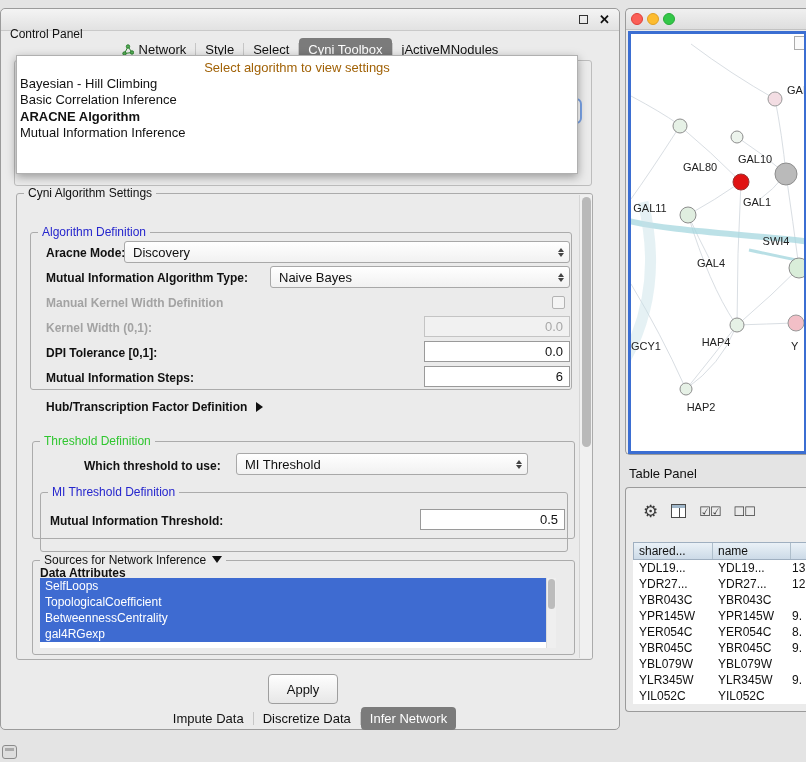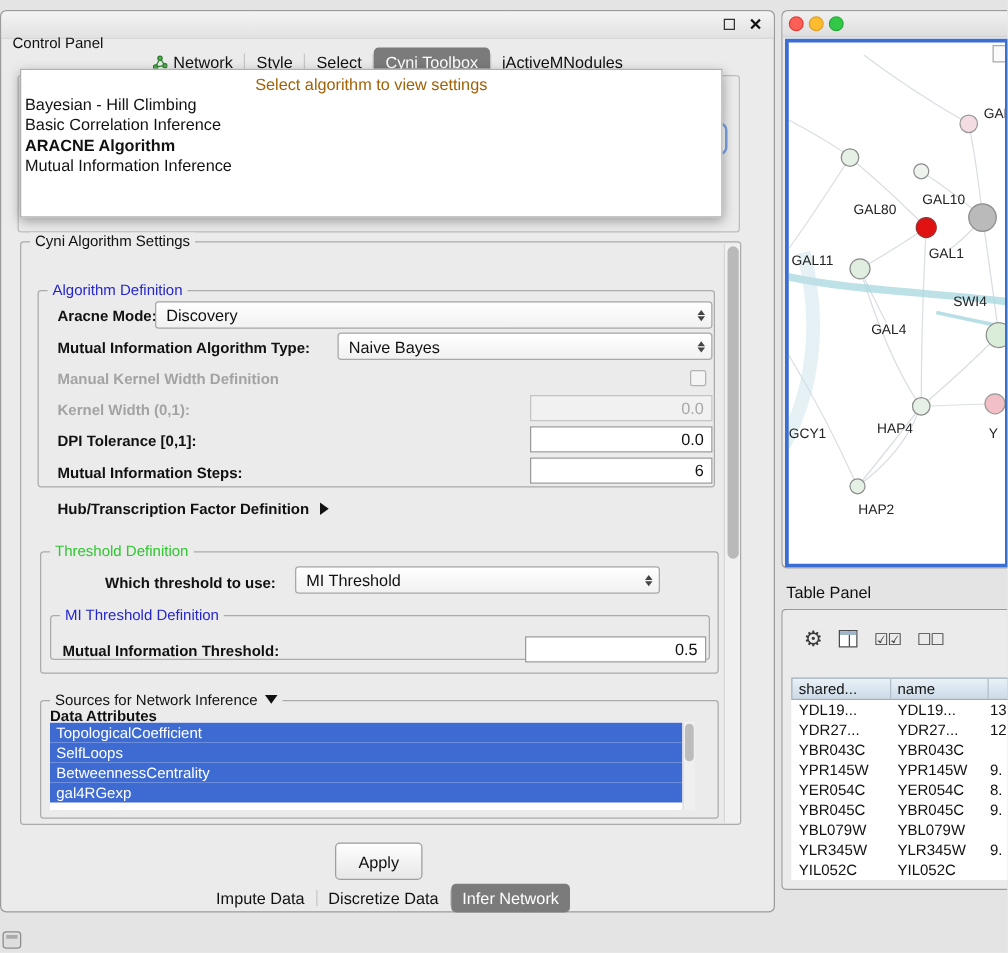--- a/index.html
+++ b/index.html
@@ -182,40 +182,40 @@
 
         <span class="lbl" style="left:51px;top:17px;">Which threshold to use:</span>
         <div class="combo" style="left:203px;top:11px;width:292px;">
           <span>MI Threshold</span>
           <span class="arrows">
               <span class="arr-up"></span>
               <span class="arr-dn"></span>
             </span>
         </div>
 
-        <div class="group" style="left:7px;top:50px;width:528px;height:36px;">
+        <div class="group" style="left:7px;top:50px;width:528px;height:60px;">
           <span class="group-title t-blue">MI Threshold Definition</span>
           <span class="lbl" style="left:9px;top:21px;">Mutual Information Threshold:</span>
           <div class="field" style="left:379px;top:16px;width:145px;">
             <span>0.5</span>
           </div>
         </div>
       </div>
 
       <div class="group" style="left:15px;top:366px;width:543px;height:95px;">
         <span class="group-title">
           <span>Sources for Network Inference</span><span class="tri-down"></span>
         </span>
         <span class="lbl" style="left:7px;top:5px;">Data Attributes</span>
         <div id="attr-list">
           <div id="attr-scrollbar">
             <div id="attr-scrollthumb"></div>
           </div>
-        <div class="attr-item">TopologicalCoefficient</div>
-            <div class="attr-item">SelfLoops</div>
+        <div class="attr-item">SelfLoops</div>
+            <div class="attr-item">TopologicalCoefficient</div>
             <div class="attr-item">BetweennessCentrality</div>
             <div class="attr-item">gal4RGexp</div>
           </div>
       </div>
 
       <div id="settings-scrollbar">
         <div id="settings-scrollthumb"></div>
       </div>
     </div>
 

